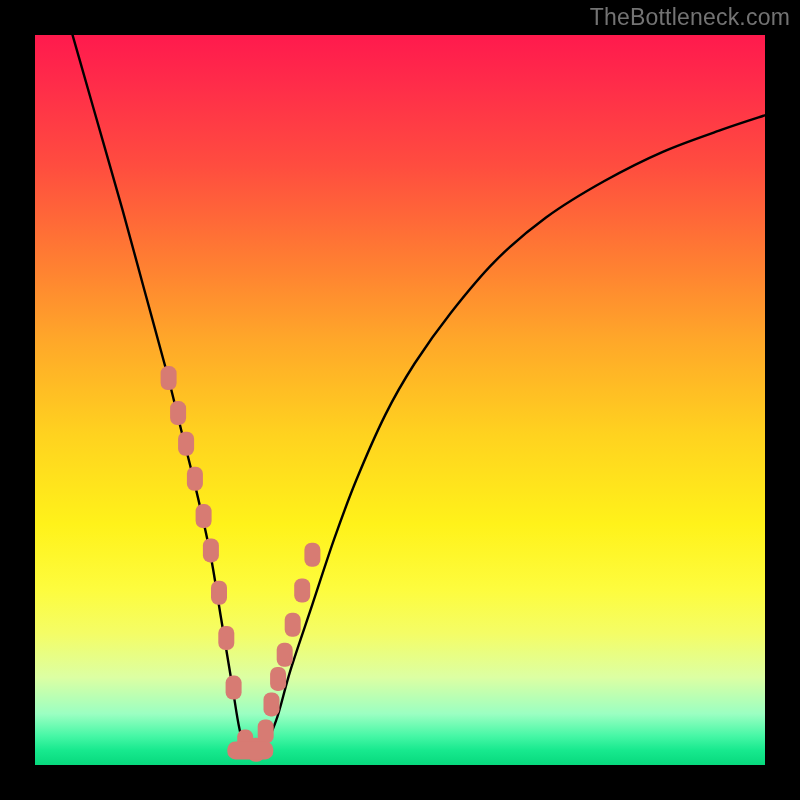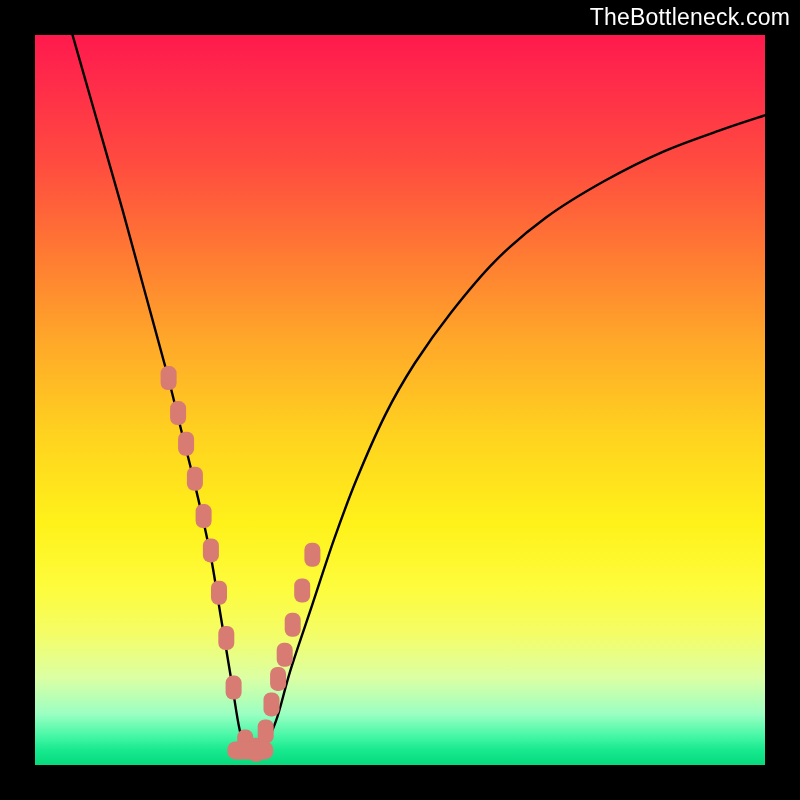--- a/index.html
+++ b/index.html
@@ -40,21 +40,21 @@
       #9bffc2 93%,
       #47f7a6 96%,
       #17e98e 98%,
       #07d97d 100%
     );
   }
   .watermark {
     position: absolute;
     top: 4px;
     right: 10px;
-    color: #ffffff;
+    color: #737373;
     font-size: 23px;
     letter-spacing: 0.2px;
     font-weight: 400;
     user-select: none;
   }
   svg.curve {
     position: absolute;
     top: 0;
     left: 0;
     width: 730px;

